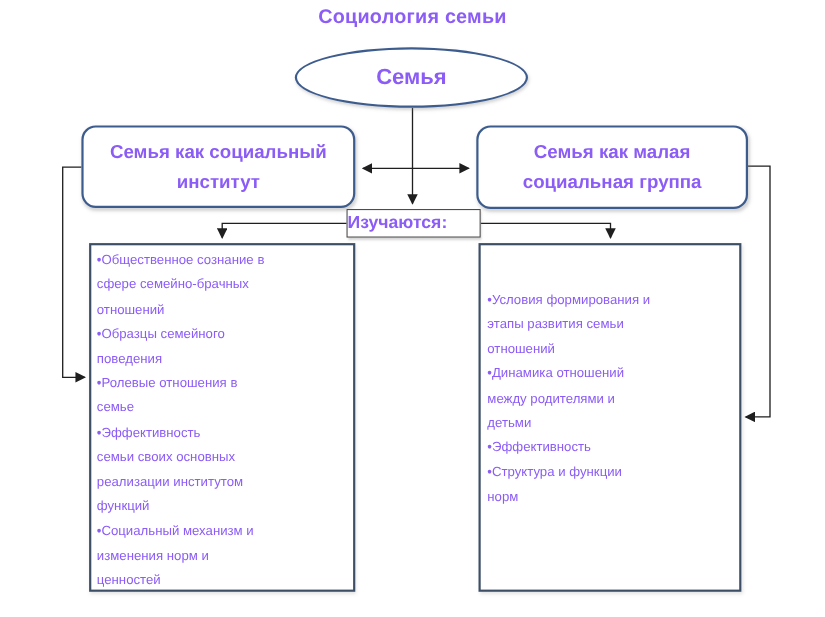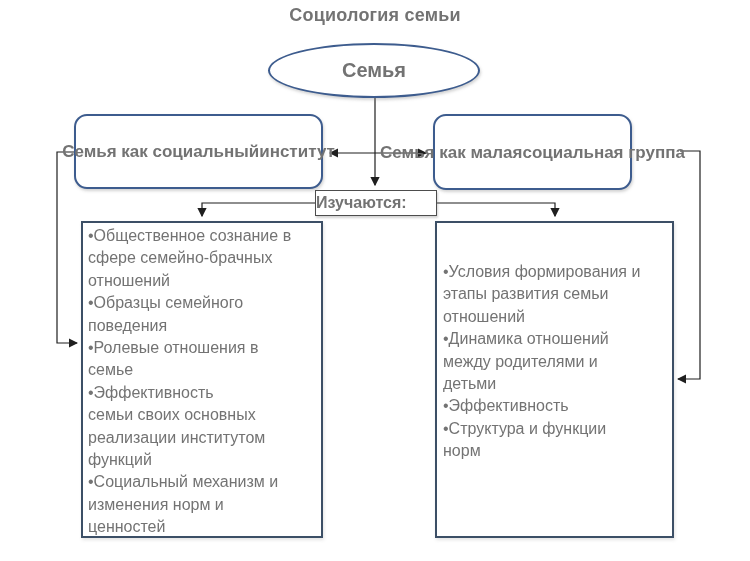--- a/index.html
+++ b/index.html
@@ -1,46 +1,46 @@
 <!DOCTYPE html>
 <html><head>
 <meta charset="utf-8">
 <style>
   html,body{margin:0;padding:0;background:#ffffff;}
   *{box-sizing:border-box;}
   #canvas{
     position:relative;width:750px;height:561px;background:#ffffff;overflow:hidden;
-    font-family:"Liberation Sans","DejaVu Sans",sans-serif;color:#737373;
+    font-family:"Liberation Sans","DejaVu Sans",sans-serif;color:#8b5cf6;
   }
   #connectors{position:absolute;left:0;top:0;z-index:1;pointer-events:none;}
   .node{position:absolute;z-index:2;background:#fff;}
   .diagram-title{
     position:absolute;left:0;top:5px;width:100%;text-align:center;
     font-size:18px;font-weight:bold;z-index:2;letter-spacing:0.2px;
   }
   .ellipse{
     left:268px;top:43px;width:212px;height:55px;border:2px solid #3d5c8e;border-radius:50%;
     display:flex;align-items:center;justify-content:center;
     font-size:20px;font-weight:bold;box-shadow:1px 2px 3px rgba(130,130,130,.35);
   }
   .topbox{
     border:2.5px solid #3d5c8e;border-radius:13px;
-    display:flex;align-items:center;justify-content:center;
+    display:flex;flex-direction:column;align-items:center;justify-content:center;
     font-size:17px;font-weight:bold;line-height:27px;text-align:center;white-space:nowrap;
     box-shadow:1px 2px 3px rgba(130,130,130,.35);
   }
   .topbox.left{left:74px;top:114px;width:249px;height:75px;}
-  .topbox.right{left:433px;top:114px;width:199px;height:76px;}
+  .topbox.right{left:433px;top:114px;width:247px;height:76px;}
   .centerbox{
     left:315px;top:190px;width:122px;height:26px;border:1px solid #4d4d4d;
     display:flex;align-items:center;justify-content:flex-start;
     font-size:16px;font-weight:bold;box-shadow:1px 2px 2px rgba(130,130,130,.35);
   }
   .listbox{
-    border:2px solid #3c4f66;font-size:16px;line-height:22.4px;
+    border:2px solid #3c4f66;font-size:12px;line-height:22.4px;
     box-shadow:1px 2px 3px rgba(150,150,150,.25);
   }
   .listbox.left{left:81px;top:221px;width:242px;height:317px;padding:2px 2px 0 5px;}
   .listbox.right{left:435px;top:221px;width:239px;height:317px;padding:38px 20px 0 6px;}
   .ln{white-space:nowrap;}
 </style>
 </head>
 <body>
 
 <div id="canvas">

